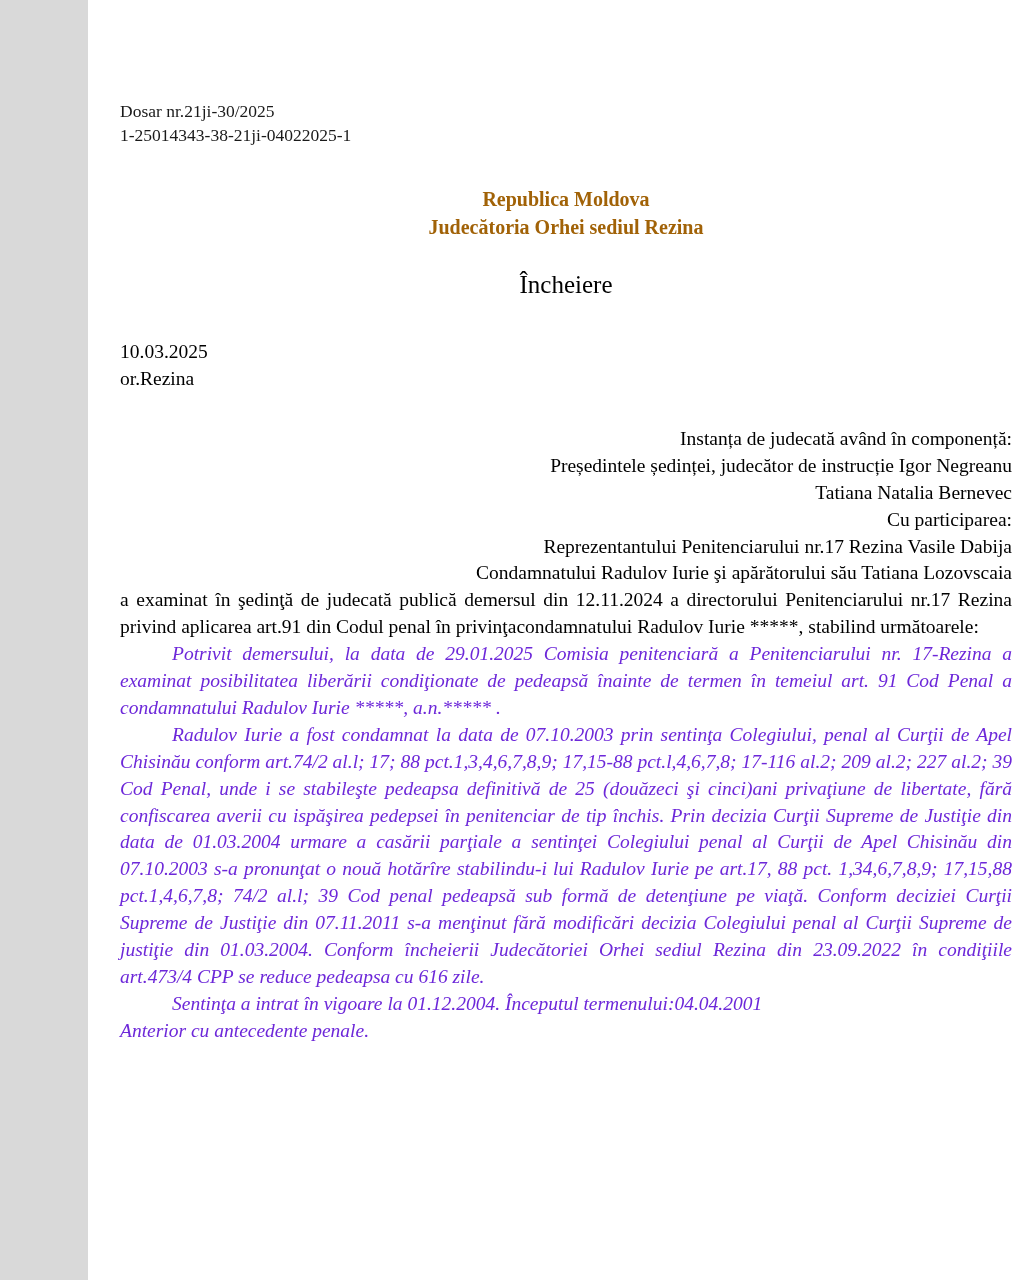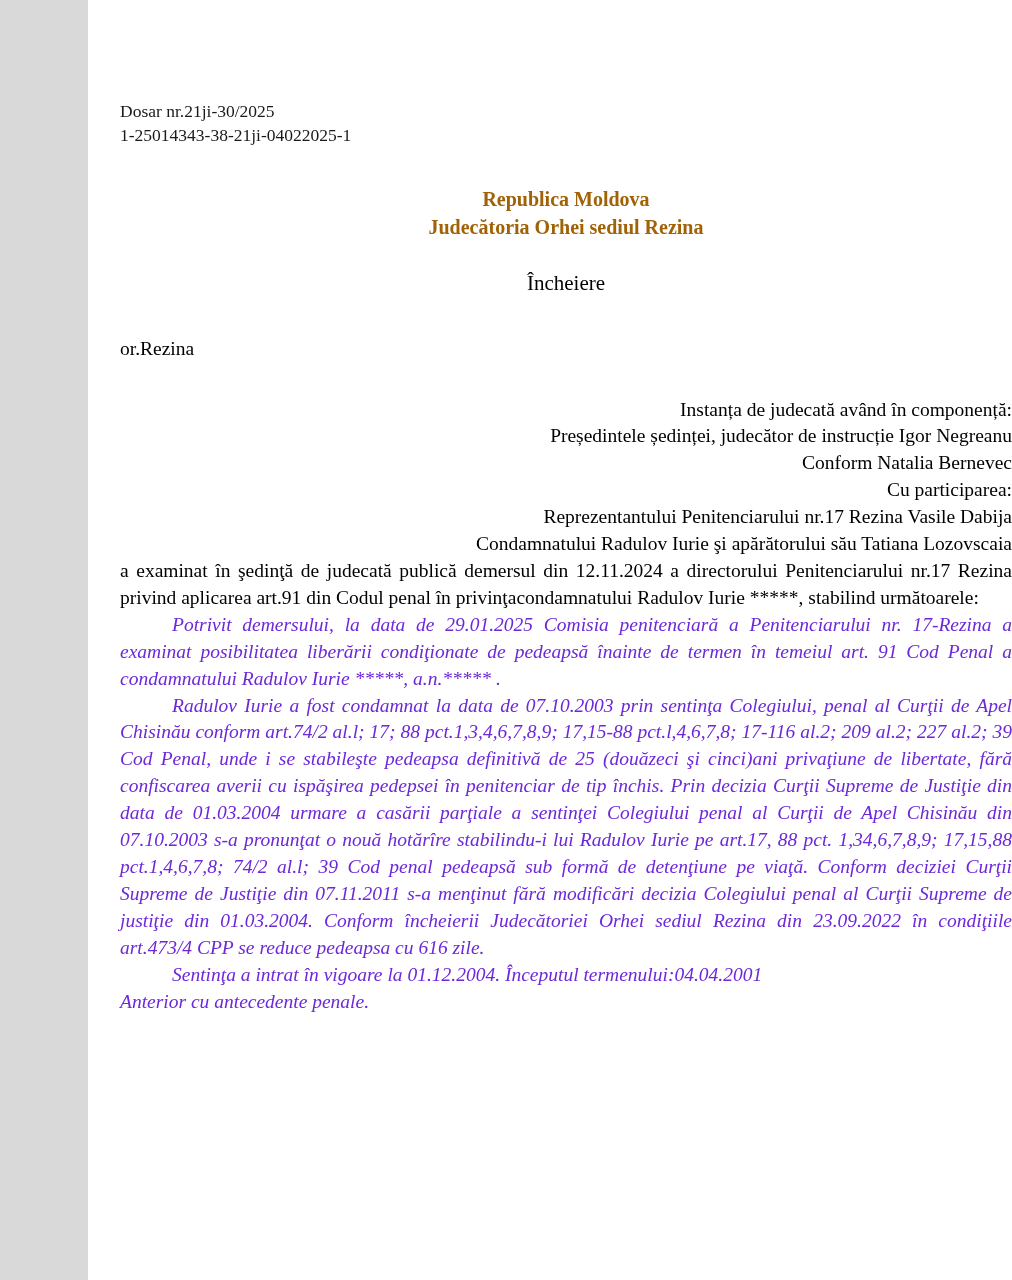--- a/index.html
+++ b/index.html
@@ -34,21 +34,21 @@
   .title-block {
     text-align: center;
     font-weight: bold;
     font-size: 20px;
     line-height: 1.4;
     margin-top: 38px;
     color: #a16207;
   }
   .subtitle {
     text-align: center;
-    font-size: 21px;
+    font-size: 25px;
     margin-top: 30px;
     color: #000;
   }
   .datecity {
     margin-top: 40px;
     font-size: 19.5px;
     line-height: 1.35;
     color: #000;
   }
   .body-block {
@@ -86,27 +86,28 @@
   </div>
 
   <div class="title-block">
     <div>Republica Moldova</div>
     <div>Judecătoria Orhei sediul Rezina</div>
   </div>
 
   <div class="subtitle">Încheiere</div>
 
   <div class="datecity">
+    <div>10.03.2025</div>
     <div>or.Rezina</div>
   </div>
 
   <div class="body-block">
     <p class="ln">Instanța de judecată având în componență:</p>
     <p class="ln">Președintele ședinței, judecător de instrucție Igor Negreanu</p>
-    <p class="ln">Conform Natalia Bernevec</p>
+    <p class="ln">Tatiana Natalia Bernevec</p>
     <p class="ln">Cu participarea:</p>
     <p class="ln">Reprezentantului Penitenciarului nr.17 Rezina Vasile Dabija</p>
     <p class="ln">Condamnatului Radulov Iurie şi apărătorului său Tatiana Lozovscaia</p>
 
     <p class="just">a examinat în şedinţă de judecată publică demersul din 12.11.2024 a directorului Penitenciarului nr.17 Rezina privind aplicarea art.91 din Codul penal în privinţacondamnatului Radulov Iurie *****, stabilind următoarele:</p>
 
     <p class="para-italic indent">Potrivit demersului, la data de 29.01.2025 Comisia penitenciară a Penitenciarului nr. 17-Rezina a examinat posibilitatea liberării condiţionate de pedeapsă înainte de termen în temeiul art. 91 Cod Penal a condamnatului Radulov Iurie *****, a.n.***** .</p>
     <p class="para-italic indent">Radulov Iurie a fost condamnat la data de 07.10.2003 prin sentinţa Colegiului, penal al Curţii de Apel Chisinău conform art.74/2 al.l; 17; 88 pct.1,3,4,6,7,8,9; 17,15-88 pct.l,4,6,7,8; 17-116 al.2; 209 al.2; 227 al.2; 39 Cod Penal, unde i se stabileşte pedeapsa definitivă de 25 (douăzeci şi cinci)ani privaţiune de libertate, fără confiscarea averii cu ispăşirea pedepsei în penitenciar de tip închis. Prin decizia Curţii Supreme de Justiţie din data de 01.03.2004 urmare a casării parţiale a sentinţei Colegiului penal al Curţii de Apel Chisinău din 07.10.2003 s-a pronunţat o nouă hotărîre stabilindu-i lui Radulov Iurie pe art.17, 88 pct. 1,34,6,7,8,9; 17,15,88 pct.1,4,6,7,8; 74/2 al.l; 39 Cod penal pedeapsă sub formă de detenţiune pe viaţă. Conform deciziei Curţii Supreme de Justiţie din 07.11.2011 s-a menţinut fără modificări decizia Colegiului penal al Curţii Supreme de justiţie din 01.03.2004. Conform încheierii Judecătoriei Orhei sediul Rezina din 23.09.2022 în condiţiile art.473/4 CPP se reduce pedeapsa cu 616 zile.</p>
     <p class="para-italic indent">Sentinţa a intrat în vigoare la 01.12.2004. Începutul termenului:04.04.2001</p>
     <p class="para-italic">Anterior cu antecedente penale.</p>

